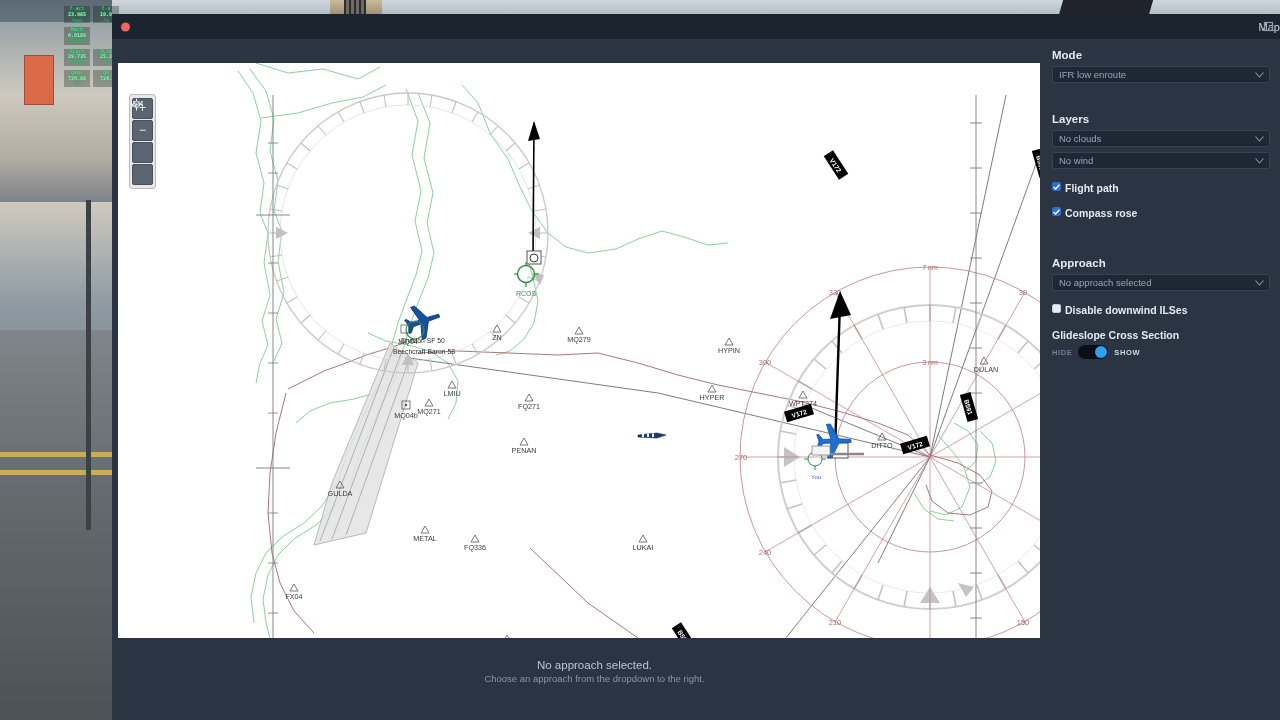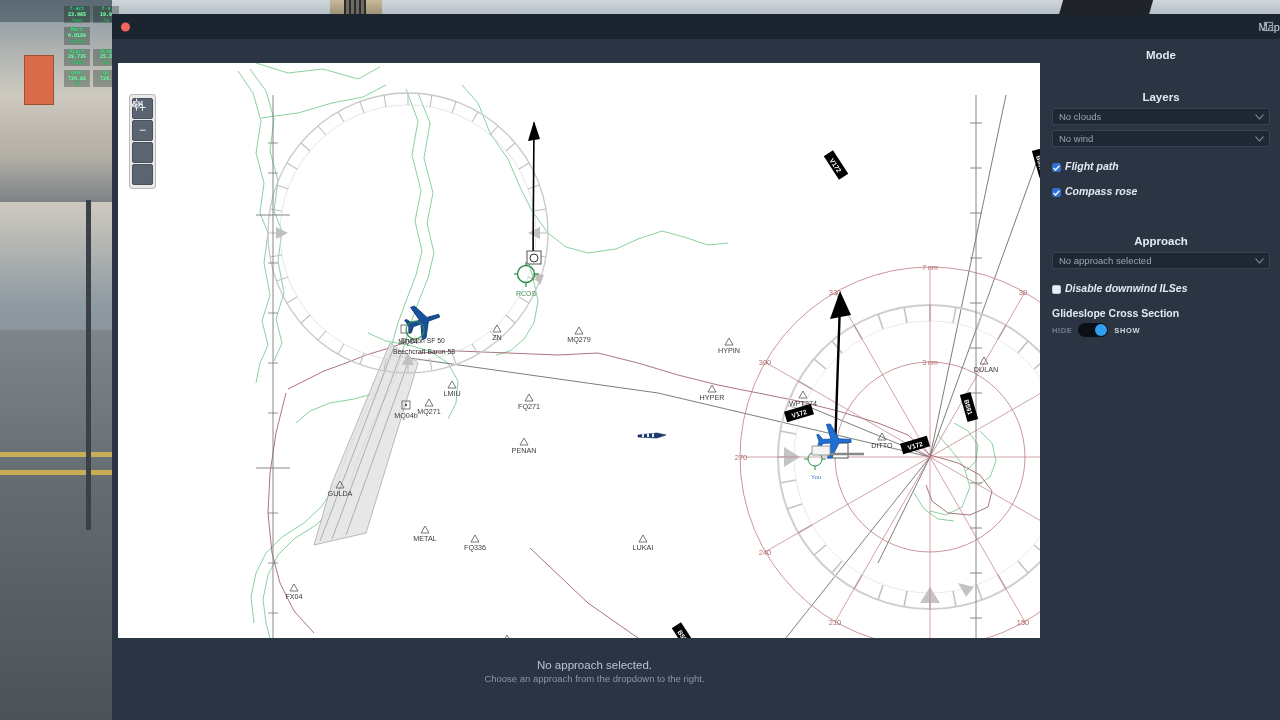--- a/index.html
+++ b/index.html
@@ -119,35 +119,35 @@
     padding-left:37px;
   }
   #no-approach .l1 { font-size:11.5px; color:#b9c6d4; }
   #no-approach .l2 { font-size:9.5px; color:#8697aa; margin-top:2px; }
 
   
   #sidebar {
     width:240px; background:#2b3443; padding:8px 10px 0 12px;
     color:#dbe3ec;
   }
-  .section-title { font-size:11.5px; font-weight:bold; color:#e3e9f1; margin:2px 0 5px 0;text-align:center; }
+  .section-title { font-size:11.5px; font-weight:bold; color:#e3e9f1; margin:2px 0 5px 0; }
   .spacer-lg { height:23px; }
 
   .select {
     position:relative; height:17px; background:#1e2734; border:1px solid #364354;
     border-radius:2px; display:flex; align-items:center; padding:0 18px 0 6px;
     font-size:9.5px; color:#97a5b6; margin-bottom:5px;
   }
   .select .chev {
     position:absolute; right:5px; top:50%; transform:translateY(-50%);
     width:9px; height:6px; color:#8493a6;
   }
   .select .chev svg{display:block;}
 
-  .chk-row { display:flex; align-items:flex-end; gap:4px; margin:13px 0;font-style:italic; }
+  .chk-row { display:flex; align-items:flex-start; gap:4px; margin:13px 0; }
   .chk {
     width:9px; height:9px; border-radius:2px; flex:none;
     display:flex; align-items:center; justify-content:center;
   }
   .chk.on { background:#2f6fd0; border:1px solid #2f6fd0; }
   .chk.off { background:#e8edf3; border:1px solid #c3ccd6; }
   .chk.on svg { display:block; }
   .chk-label { font-size:10.5px; color:#e3e9f1; font-weight:bold; }
 
   .sub-title { font-size:10.5px; font-weight:bold; color:#e3e9f1; margin:6px 0 4px 0; }
@@ -649,20 +649,28 @@
 
       <div id="no-approach">
         <div class="l1">No approach selected.</div>
         <div class="l2">Choose an approach from the dropdown to the right.</div>
       </div>
     </div>
 
     <div id="sidebar">
 
       <div class="section-title">Mode</div>
+      <div class="select">
+        <span>IFR low enroute</span>
+        <span class="chev">
+          <svg width="9" height="6" viewBox="0 0 9 6">
+              <path d="M0.5 0.5 L4.5 5 L8.5 0.5" fill="none" stroke="#8493a6" stroke-width="1.1"></path>
+            </svg>
+        </span>
+      </div>
 
       <div class="spacer-lg"></div>
 
       <div class="section-title">Layers</div>
       <div class="select">
         <span>No clouds</span>
         <span class="chev">
           <svg width="9" height="6" viewBox="0 0 9 6">
               <path d="M0.5 0.5 L4.5 5 L8.5 0.5" fill="none" stroke="#8493a6" stroke-width="1.1"></path>
             </svg>

